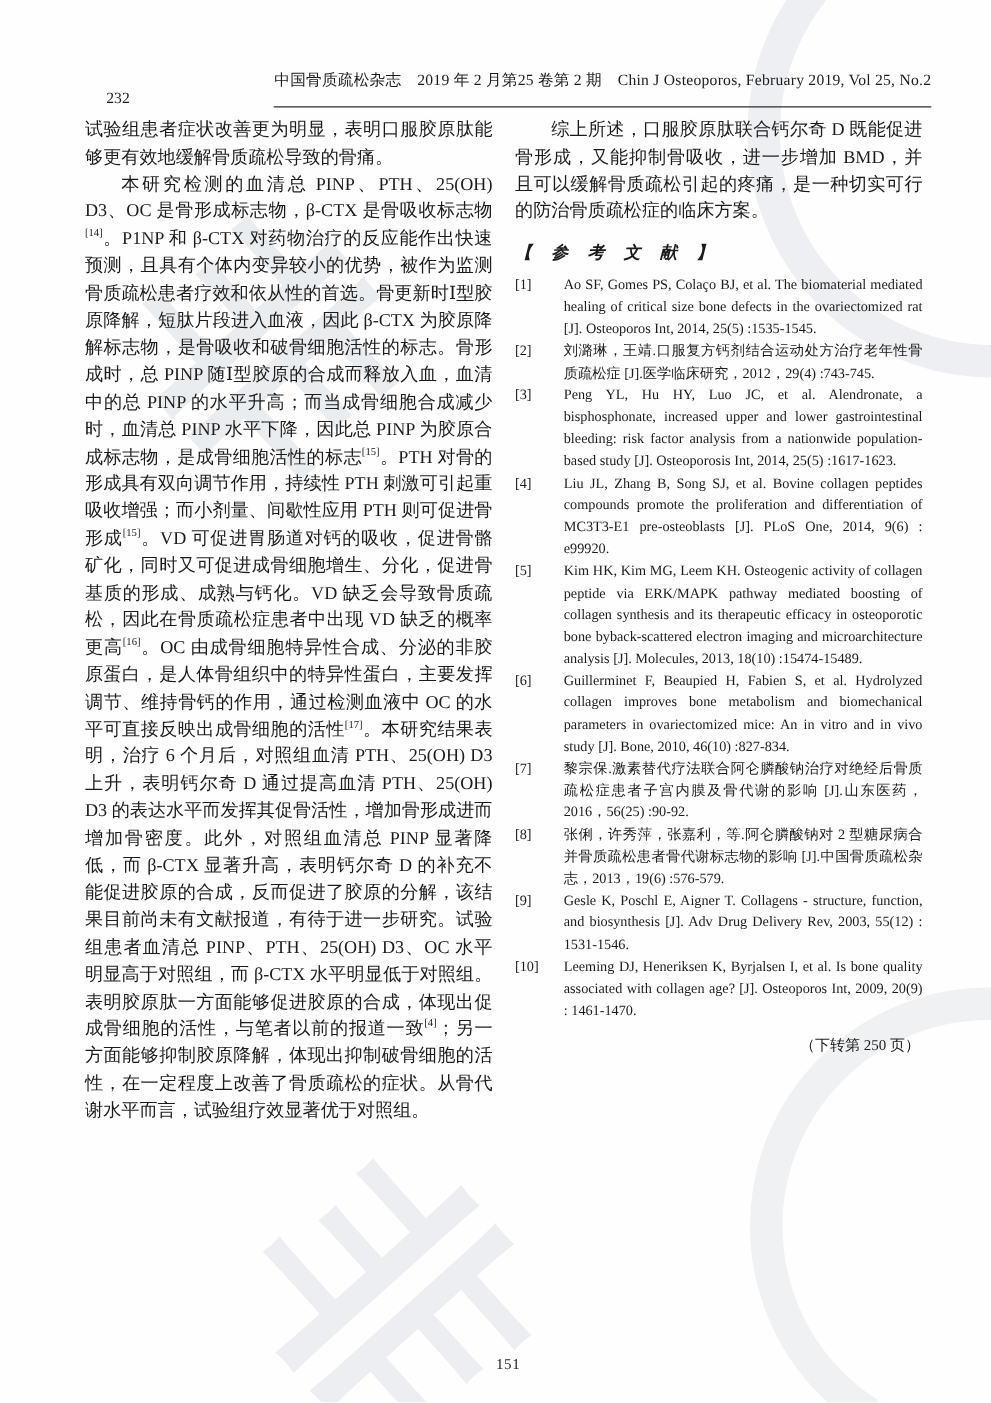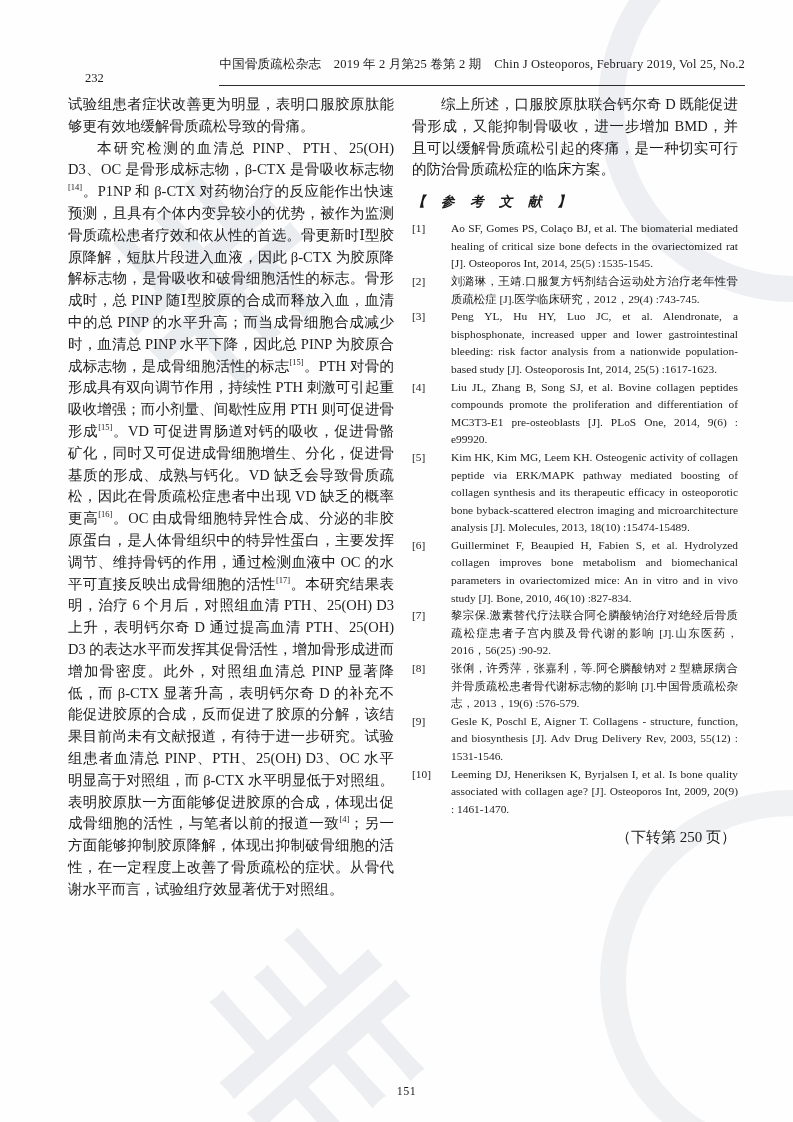--- a/index.html
+++ b/index.html
@@ -43,21 +43,21 @@
   .para.indent{text-indent:2em;}
   .para sup{font-size:8.5px;line-height:0;}
   
   .ref-header{
     font-weight:bold;font-size:13.5px;
     letter-spacing:1px;margin:12px 0 9px 0;font-style:italic;
   }
   .ref-item{display:flex;font-size:11.4px;line-height:17.6px;}
   .ref-label{width:26px;flex:none;}
   .ref-text{flex:1;padding-left:13px;text-align:justify;}
-  .continuation{text-align:right;font-size:15px;margin-top:10px;padding-right:2px;}
+  .continuation{text-align:right;font-size:12px;margin-top:10px;padding-right:2px;}
   
   .footer{
     position:absolute;z-index:2;left:0;right:0;top:1084px;
     text-align:center;font-size:12px;letter-spacing:.5px;padding-left:20px;
   }
 </style>
 </head>
 <body>
 
 <div class="page">

